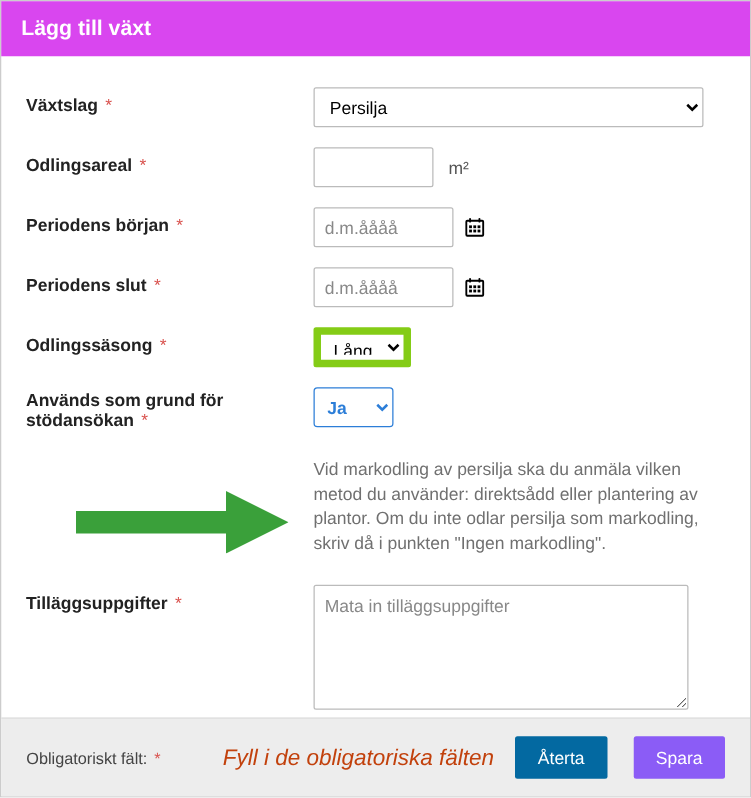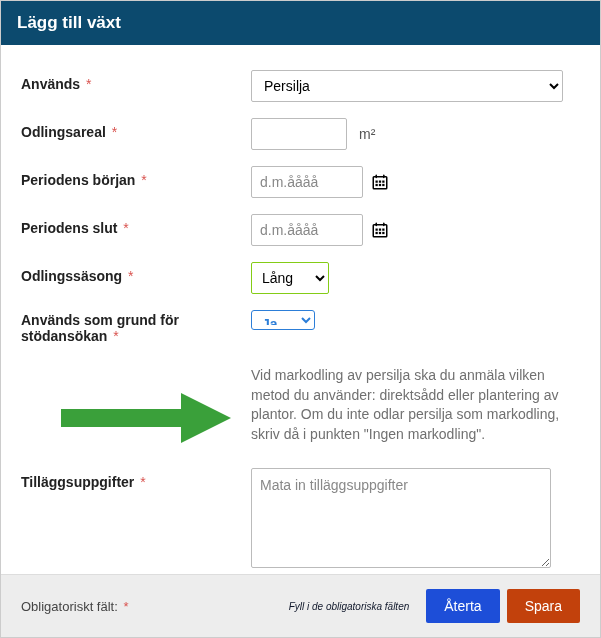--- a/index.html
+++ b/index.html
@@ -15,21 +15,21 @@
   }
   .dialog {
     width: 601px;
     height: 638px;
     background: #fff;
     border: 1px solid #ccc;
     display: flex;
     flex-direction: column;
   }
   .dialog-header {
-    background: #0c4a6e;
+    background: #d946ef;
     color: #fff;
     font-weight: bold;
     font-size: 17px;
     padding: 12px 16px;
   }
   .dialog-body {
     flex: 1;
     padding: 25px 20px 10px 20px;
     overflow-y: auto;
     position: relative;
@@ -83,28 +83,28 @@
   }
   .input-date::placeholder { color: #888; }
   .cal-icon {
     width: 18px; height: 18px; color: #000;
     cursor: pointer;
     display: inline-flex;
   }
   .select-med {
     width: 78px;
     height: 32px;
-    border: 1px solid #84cc16;
+    border: 6px solid #84cc16;
     border-radius: 2px;
     padding: 4px 6px;
     background: #fff;
   }
   .select-blue {
     width: 64px;
-    height: 20px;
+    height: 32px;
     border: 1.5px solid #2c7ed8;
     border-radius: 3px;
     padding: 4px 6px;
     background: #fff;
     color: #2c7ed8;
     font-weight: bold;
   }
   .info-row { margin-top: 22px; margin-bottom: 24px; }
   .info-text {
     color: #707070;
@@ -135,35 +135,35 @@
     display: flex;
     align-items: center;
     gap: 7px;
   }
   .footer-label {
     font-size: 13px;
     color: #444;
   }
   .footer-hint {
     font-style: italic;
-    color: #0f172a;
-    font-size: 10px;
+    color: #c2410c;
+    font-size: 18px;
     margin-left: auto;
     margin-right: 10px;
   }
   .btn {
     border: none;
     padding: 9px 18px;
     font-size: 14px;
     color: #fff;
     cursor: pointer;
     border-radius: 2px;
   }
-  .btn-secondary { background: #1d4ed8; }
-  .btn-primary { background: #c2410c; }
+  .btn-secondary { background: #0369a1; }
+  .btn-primary { background: #8b5cf6; margin-left: 14px; }
   .arrow {
     position: absolute;
     left: 60px;
     top: 348px;
     width: 170px;
     height: 50px;
     pointer-events: none;
   }
 </style>
 </head>
@@ -172,21 +172,21 @@
 <div class="dialog">
 
   <div class="dialog-header">
     <span>Lägg till växt</span>
   </div>
 
   <div class="dialog-body">
 
     <div class="row">
       <div class="label-col">
-        <span>Används</span><span class="req"> *</span>
+        <span>Växtslag</span><span class="req"> *</span>
       </div>
       <div class="field-col">
         <select class="select-wide">
           <option>Persilja</option>
         </select>
       </div>
     </div>
 
     <div class="row">
       <div class="label-col">

